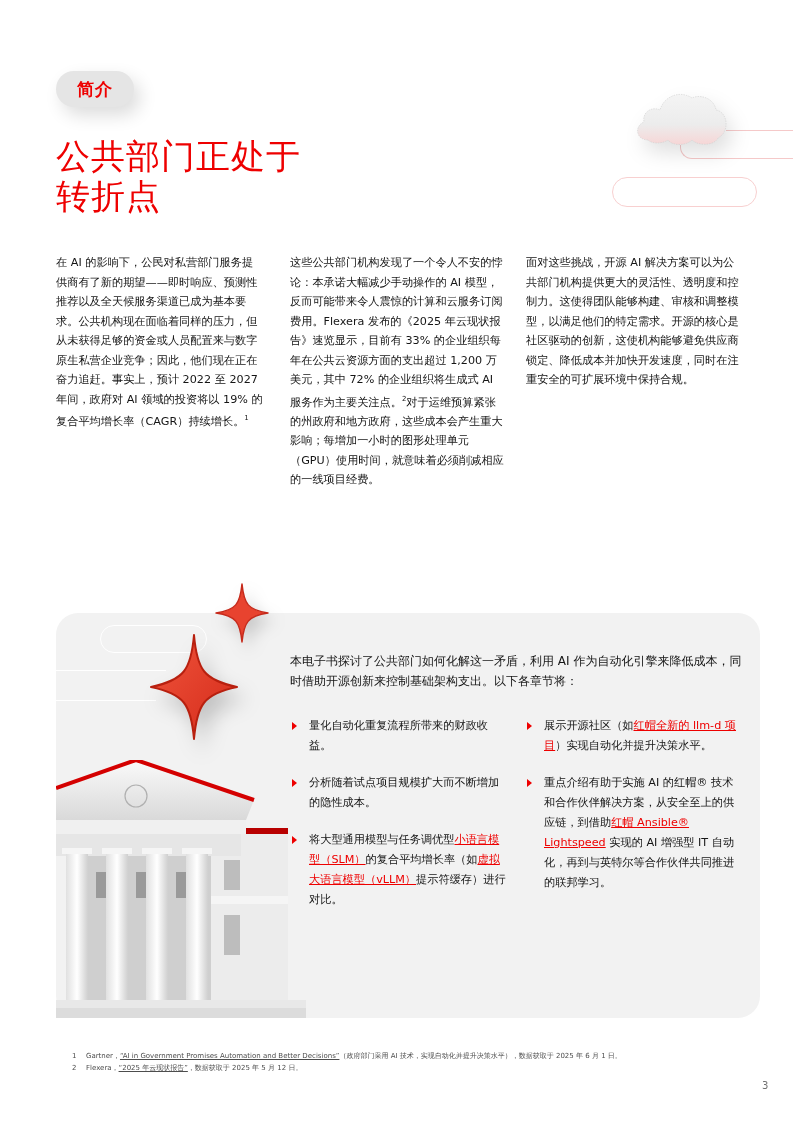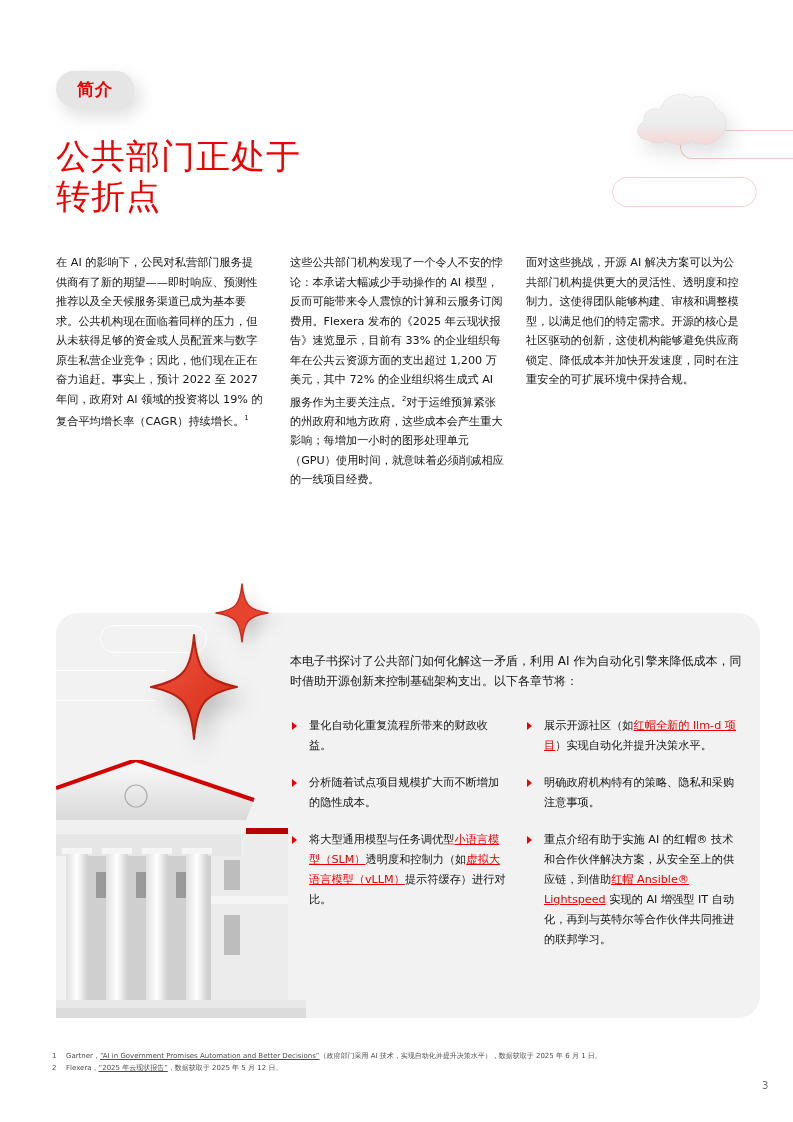--- a/index.html
+++ b/index.html
@@ -67,21 +67,21 @@
     .link { color: #ee0000; text-decoration: underline; text-decoration-color: #ee0000; }
 
     
     .building { position: absolute; left: 56px; top: 760px; width: 250px; height: 258px; }
     .sparkle-big { position: absolute; left: 148px; top: 632px; width: 92px; height: 110px;
       filter: drop-shadow(8px 12px 10px rgba(0,0,0,0.2)); }
     .sparkle-small { position: absolute; left: 214px; top: 582px; width: 56px; height: 62px;
       filter: drop-shadow(6px 8px 8px rgba(0,0,0,0.18)); }
 
     .footnotes {
-      position: absolute; left: 52px; top: 1050px; font-size: 7px; line-height: 12px; color: #4d4d4d;
+      position: absolute; left: 72px; top: 1050px; font-size: 7px; line-height: 12px; color: #4d4d4d;
     }
     .fn-num { display: inline-block; width: 14px; }
     .fn-link { text-decoration: underline; color: #4d4d4d; }
     .page-number {
       position: absolute; left: 762px; top: 1080px; font-size: 10px; color: #707070;
     }
   </style>
 </head>
 <body>
 
@@ -187,32 +187,28 @@
   <li class="bullet">
     <span class="bullet-marker"></span>
     <span>量化自动化重复流程所带来的财政收益。</span>
   </li>
   <li class="bullet">
     <span class="bullet-marker"></span>
     <span>分析随着试点项目规模扩大而不断增加的隐性成本。</span>
   </li>
   <li class="bullet">
     <span class="bullet-marker"></span>
-    <span>将大型通用模型与任务调优型</span><a class="link">小语言模型（SLM）</a><span>透明度和控制力（如</span><a class="link">虚拟大语言模型（vLLM）</a><span>提示符缓存）进行对比。</span>
+    <span>将大型通用模型与任务调优型</span><a class="link">小语言模型（SLM）</a><span>的复合平均增长率（如</span><a class="link">虚拟大语言模型（vLLM）</a><span>提示符缓存）进行对比。</span>
   </li>
 </ul>
 
 <ul class="bullets bullets-right">
   <li class="bullet">
     <span class="bullet-marker"></span>
     <span>展示开源社区（如</span><a class="link">红帽全新的 llm-d 项目</a><span>）实现自动化并提升决策水平。</span>
-  </li>
-  <li class="bullet">
-    <span class="bullet-marker"></span>
-    <span>明确政府机构特有的策略、隐私和采购注意事项。</span>
   </li>
   <li class="bullet">
     <span class="bullet-marker"></span>
     <span>重点介绍有助于实施 AI 的红帽® 技术和合作伙伴解决方案，从安全至上的供应链，到借助</span><a class="link">红帽 Ansible® Lightspeed</a><span> 实现的 AI 增强型 IT 自动化，再到与英特尔等合作伙伴共同推进的联邦学习。</span>
   </li>
 </ul>
 
 <div class="footnotes">
   <div>
     <span class="fn-num">1</span><span>Gartner，</span><a class="fn-link">“AI in Government Promises Automation and Better Decisions”</a><span>（政府部门采用 AI 技术，实现自动化并提升决策水平），数据获取于 2025 年 6 月 1 日。</span>

